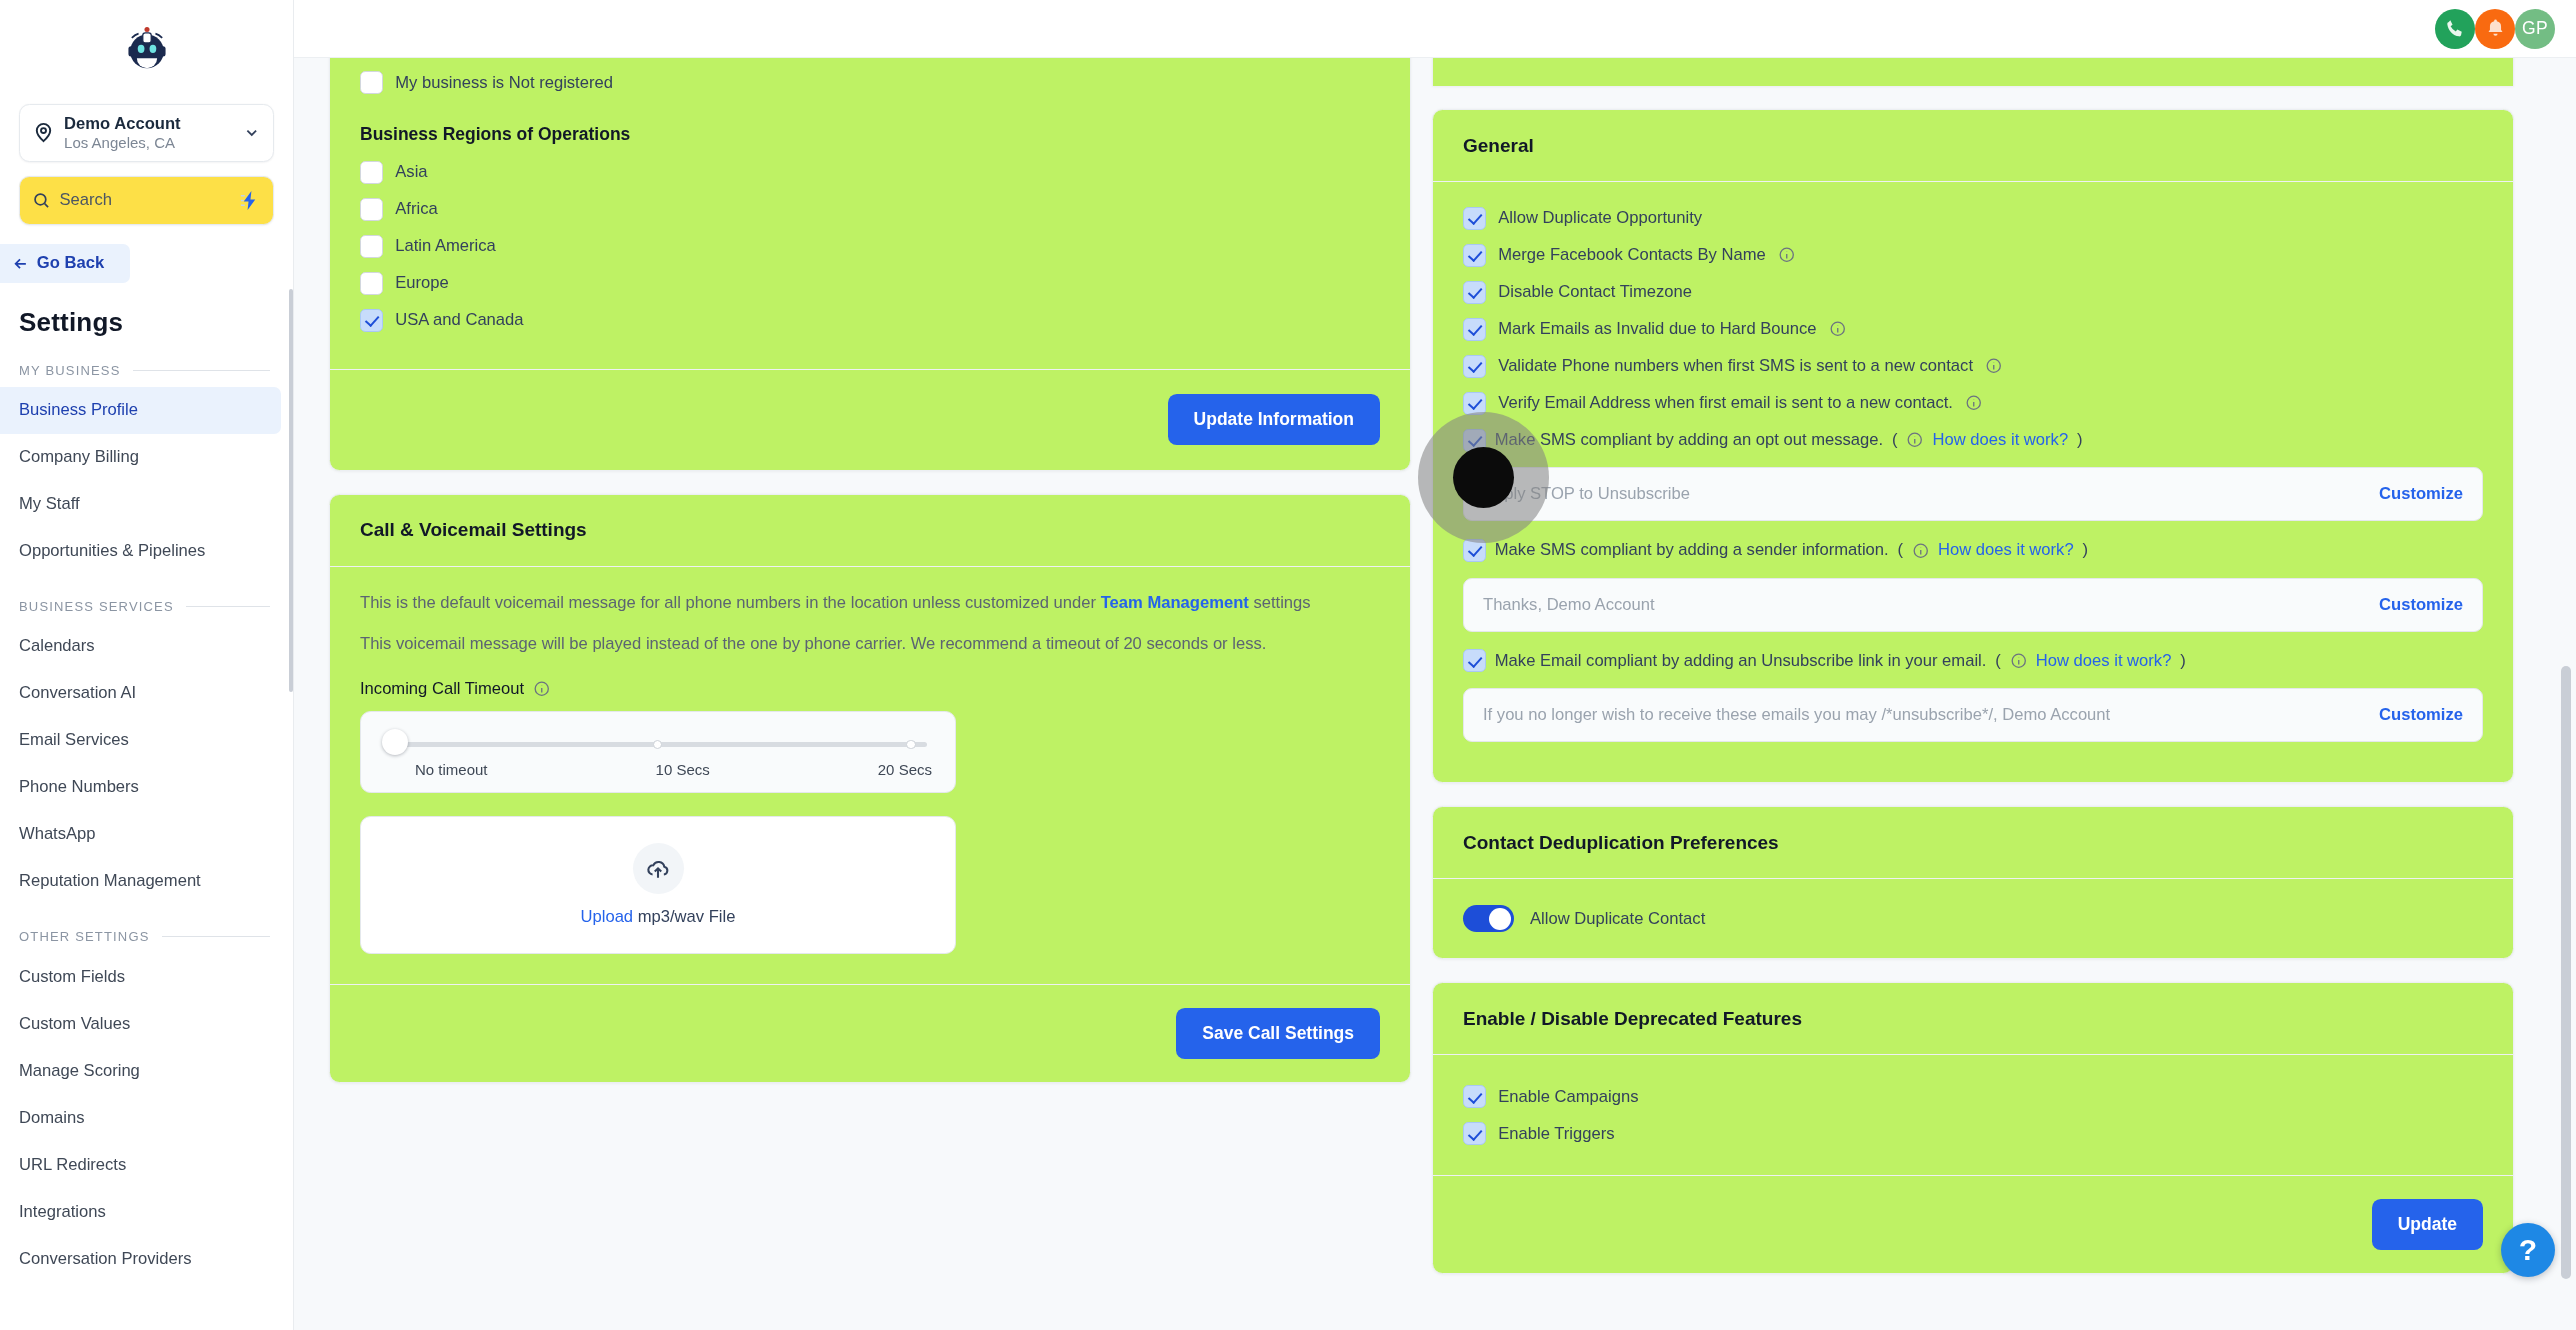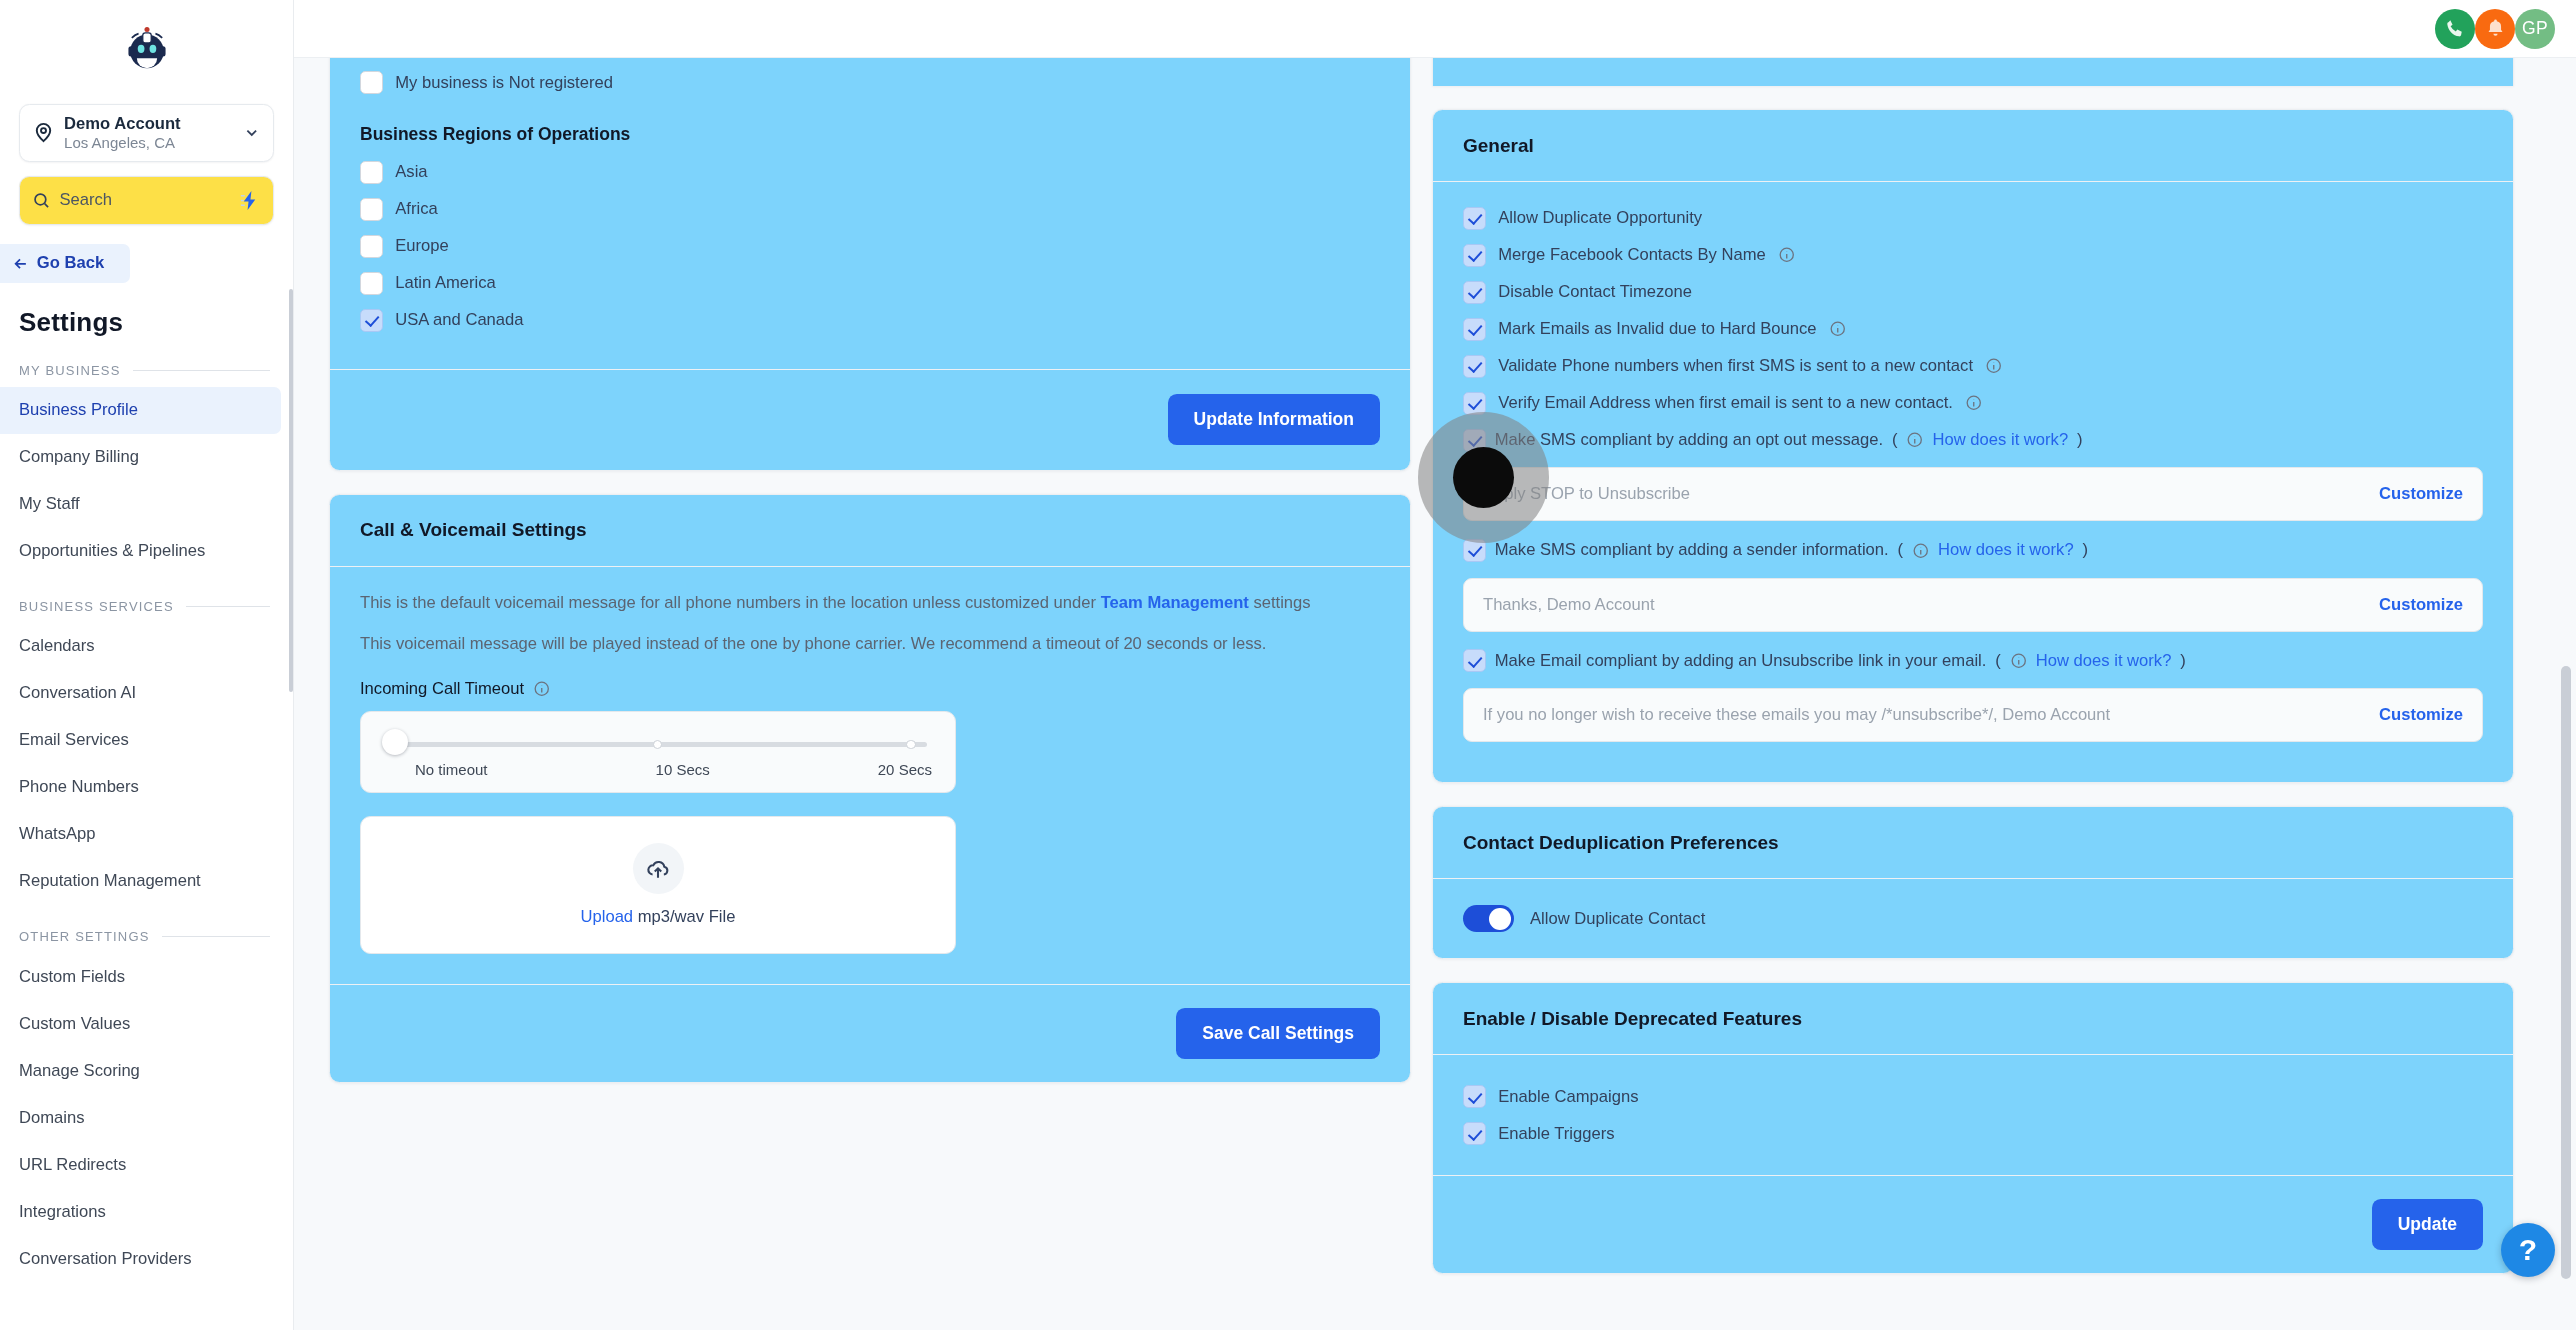--- a/index.html
+++ b/index.html
@@ -85,21 +85,21 @@
     position: absolute; left: 294px; top: 58px; right: 0; bottom: 0;
     background: #f7f9fb;
     display: flex; gap: 21px; padding: 0 35px 0 35px;
     overflow: hidden;
   }
   .col { flex: 1 1 0; min-width: 0; padding-top: 0; }
   .col.left { max-width: 1082px; }
   .col.right { max-width: 1082px; }
 
   .card {
-    background: #7dd3fc; border: 0.9px solid #eceff2; border-radius: 10.5px;
+    background: #bef264; border: 0.9px solid #eceff2; border-radius: 10.5px;
     box-shadow: 0 0.9px 2.6px rgba(16,24,40,.05);
     margin-bottom: 23px;
   }
   .card-hd { padding: 24.5px 30px; font-size: 19px; font-weight: 600; color:#111827; border-bottom: 0.9px solid #eef1f4;}
   .card-body { padding: 23px 30px 30px 30px; }
 
   
   .cb-row { display:flex; align-items:center; gap: 12.3px; padding: 7px 0; }
   .cb {
     width: 23px; height: 23px; border-radius: 5.3px; border: 1.3px solid #d2d7de; background: #fff;
@@ -313,25 +313,25 @@
           <div class="cb-row">
             <span class="cb"></span>
             <span class="cb-label">Asia</span>
           </div>
           <div class="cb-row">
             <span class="cb"></span>
             <span class="cb-label">Africa</span>
           </div>
           <div class="cb-row">
             <span class="cb"></span>
+            <span class="cb-label">Latin America</span>
+          </div>
+          <div class="cb-row">
+            <span class="cb"></span>
             <span class="cb-label">Europe</span>
-          </div>
-          <div class="cb-row">
-            <span class="cb"></span>
-            <span class="cb-label">Latin America</span>
           </div>
           <div class="cb-row">
             <span class="cb checked"></span>
             <span class="cb-label">USA and Canada</span>
           </div>
         </div>
         <div style="border-top:0.9px solid #eef1f4; padding: 24.5px 30px;">
           <div class="btn-row">
             <button class="btn-primary">Update Information</button>
           </div>

